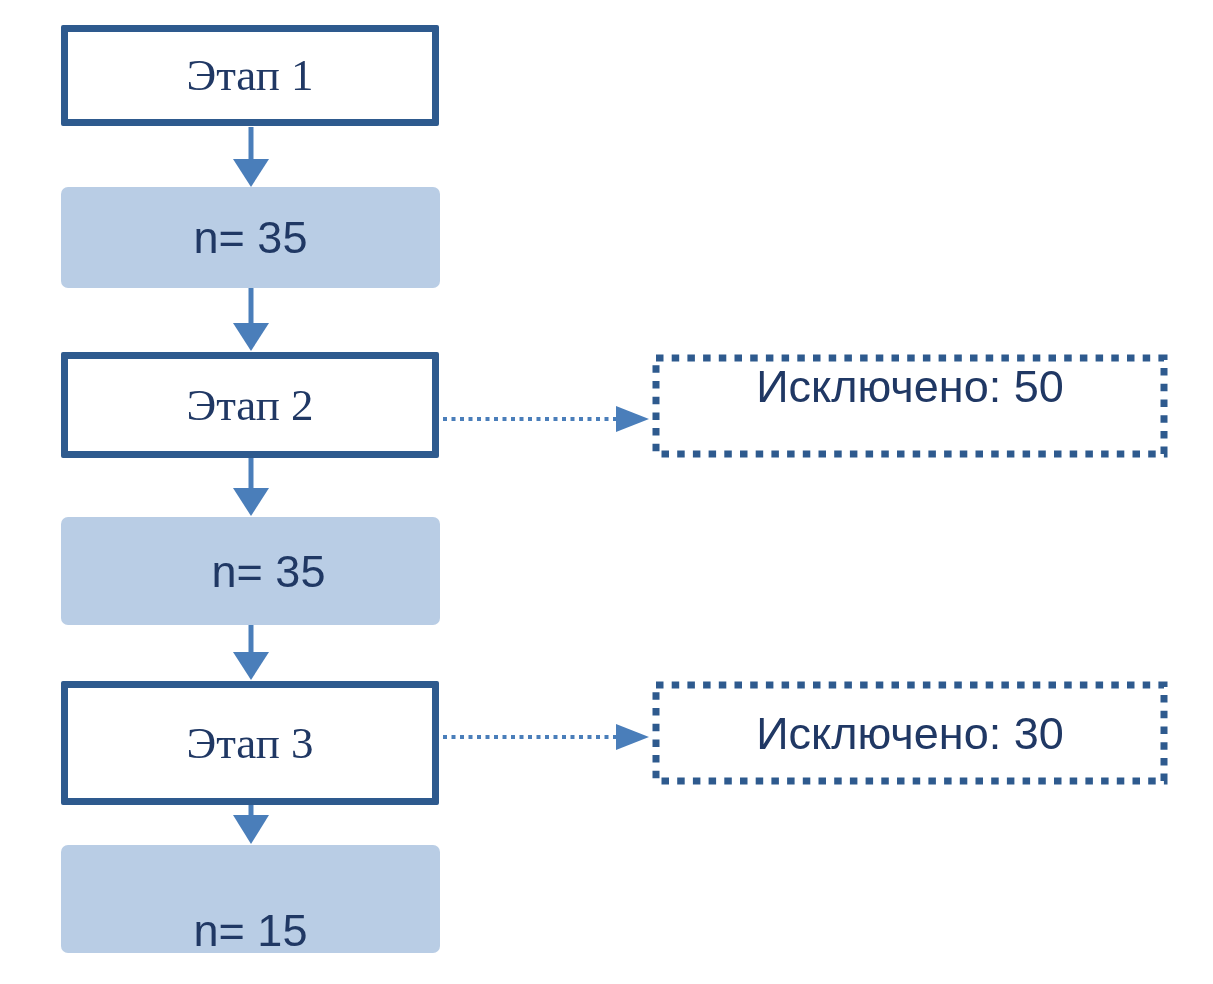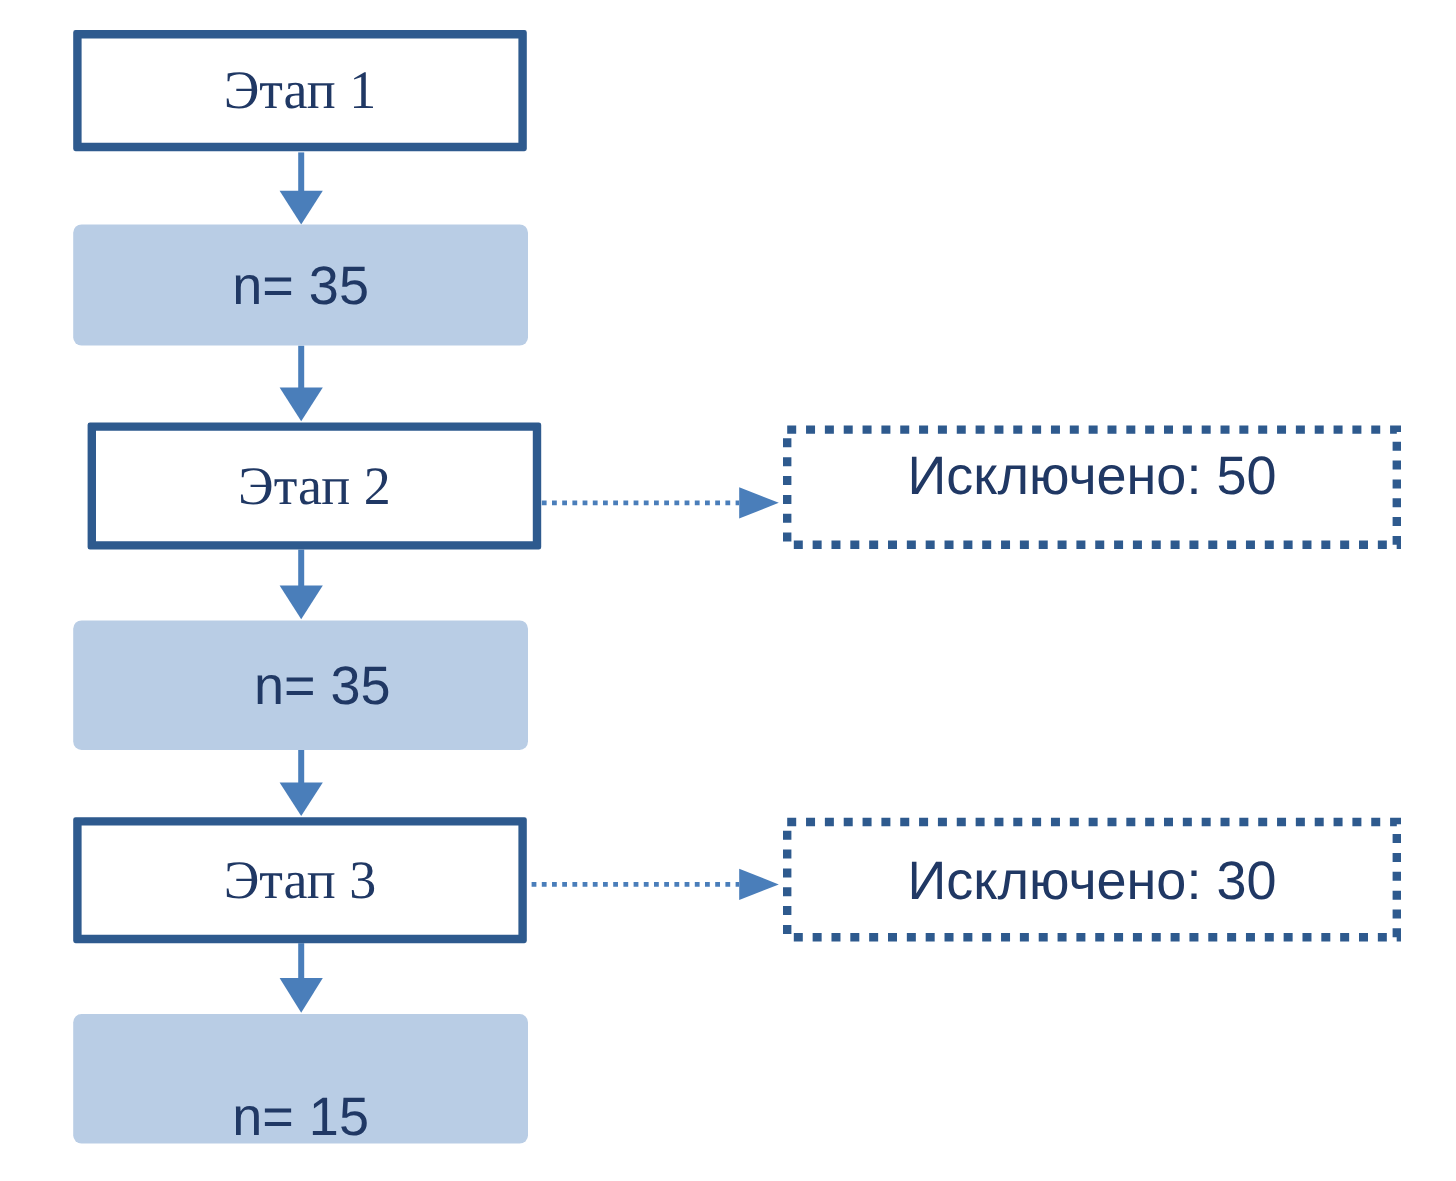--- a/index.html
+++ b/index.html
@@ -103,33 +103,33 @@
   </svg>
 
   <div class="stage" style="top:25px; height:101px;">
     <span class="label">Этап 1</span>
   </div>
 
   <div class="nbox" style="top:187px; height:101px;">
     <span class="label">n= 35</span>
   </div>
 
-  <div class="stage" style="top:352px; height:106px;margin-left:12px;">
+  <div class="stage" style="top:352px; height:106px;">
     <span class="label">Этап 2</span>
   </div>
 
-  <div class="xbox" style="top:344px; height:104px;">
+  <div class="xbox" style="top:334px; height:104px;">
     <span class="label">Исключено: 50</span>
   </div>
 
   <div class="nbox" style="top:517px; height:108px;padding-left:36px;">
     <span class="label">n= 35</span>
   </div>
 
-  <div class="stage" style="top:681px; height:105px;">
+  <div class="stage" style="top:681px; height:124px;">
     <span class="label">Этап 3</span>
   </div>
 
   <div class="xbox" style="top:681px; height:104px;">
     <span class="label">Исключено: 30</span>
   </div>
 
   <div class="nbox" style="top:845px; height:108px;align-items:flex-end;">
     <span class="label">n= 15</span>
   </div>

